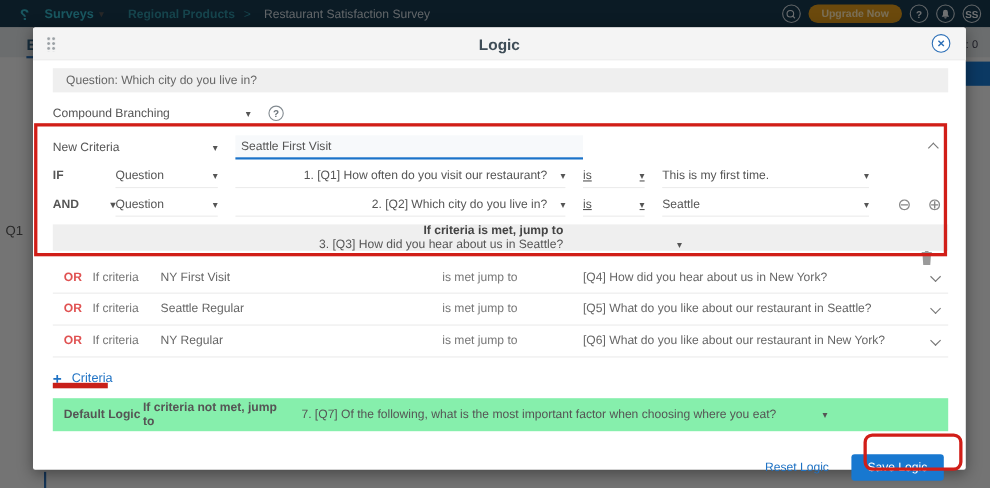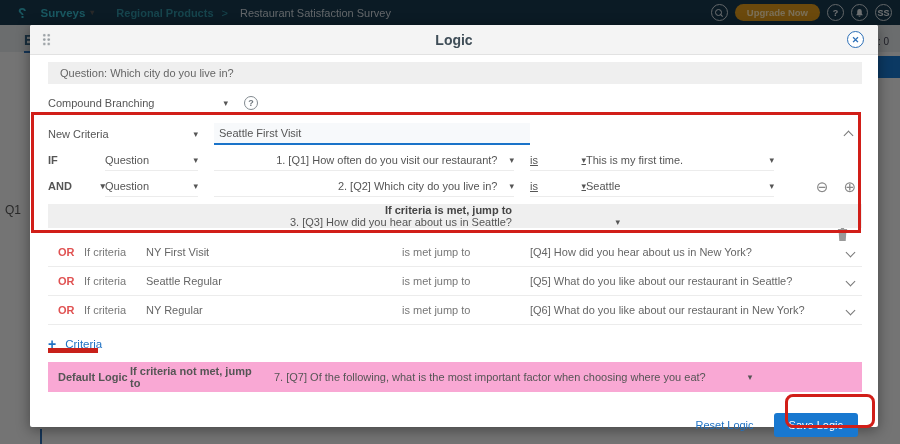--- a/index.html
+++ b/index.html
@@ -61,21 +61,21 @@
     font-size:11px; color:#555; padding:4px 5px; font-family:"Liberation Sans", sans-serif; outline:none; }
   .chev { width:7px; height:7px; border-right:1.6px solid #777; border-bottom:1.6px solid #777; display:inline-block; }
   .chev.up { transform:rotate(-135deg); }
   .chev.down { transform:rotate(45deg); }
   .row-collapse { margin-left:auto; margin-right:10px; cursor:pointer; }
 
   .cond-row { display:flex; align-items:center; height:26px; font-size:11px; color:#555; }
   .col-prefix { width:57px; font-weight:bold; color:#555; display:flex; align-items:center; gap:7px; }
   .col-type { width:93px; margin-right:16px; border-bottom:1px solid #ececec; height:21px; }
   .col-q { width:300px; margin-right:16px; border-bottom:1px solid #ececec; height:21px;justify-content:flex-end; }
-  .col-op { width:56px; border-bottom:1px solid #ececec; height:21px;text-decoration:underline; }
+  .col-op { width:56px; margin-right:16px; border-bottom:1px solid #ececec; height:21px;text-decoration:underline; }
   .col-val { width:188px; margin-right:10px; border-bottom:1px solid #ececec; height:21px; }
   .cond-icons { margin-left:auto; display:flex; gap:15px; padding-right:6px; }
   .pm-ic { font-size:15px; color:#888; cursor:pointer; line-height:1; }
 
   .jump-row { height:24px; background:#efefef; display:flex; align-items:center; padding:0 10px; margin-top:5px; font-size:11px;flex-direction:column; }
   .jump-label { font-weight:bold; color:#444; margin-right:13px; }
   .jump-dd { width:330px; color:#555; }
   .trash { margin-left:auto; margin-right:4px; cursor:pointer; }
 
   .or-rows { margin-top:10px; }
@@ -85,21 +85,21 @@
   .or-if { width:62px; }
   .or-name { width:256px; color:#666; }
   .or-met { width:128px; }
   .or-q { color:#666; }
   .or-chev { margin-left:auto; cursor:pointer; }
 
   .add-criteria { margin-top:11px; height:16px; display:flex; align-items:center; color:#1f72c4;
     font-size:11.5px; cursor:pointer; }
   .add-plus { font-size:14px; margin-right:9px; font-weight:bold; }
 
-  .default-row { height:30px; background:#f9a8d4; display:flex; align-items:center; padding:0 10px;
+  .default-row { height:30px; background:#86efac; display:flex; align-items:center; padding:0 10px;
     font-size:11px; margin-top:10px; }
   .def-label { font-weight:bold; color:#555; width:72px; }
   .def-not { font-weight:bold; color:#555; width:122px; }
   .def-q { color:#555; margin-left:22px; }
   .def-crt { margin-left:30px; }
 
   .footer { display:flex; align-items:center; justify-content:flex-end; margin-top:21px; padding-right:4px; }
   .reset-link { color:#1f72c4; font-size:11px; margin-right:20px; cursor:pointer; }
   .save-btn { background:#1878d0; color:#fff; border:none; border-radius:3px; font-size:11px;
     padding:6px 15px; cursor:pointer; font-family:"Liberation Sans", sans-serif; }

